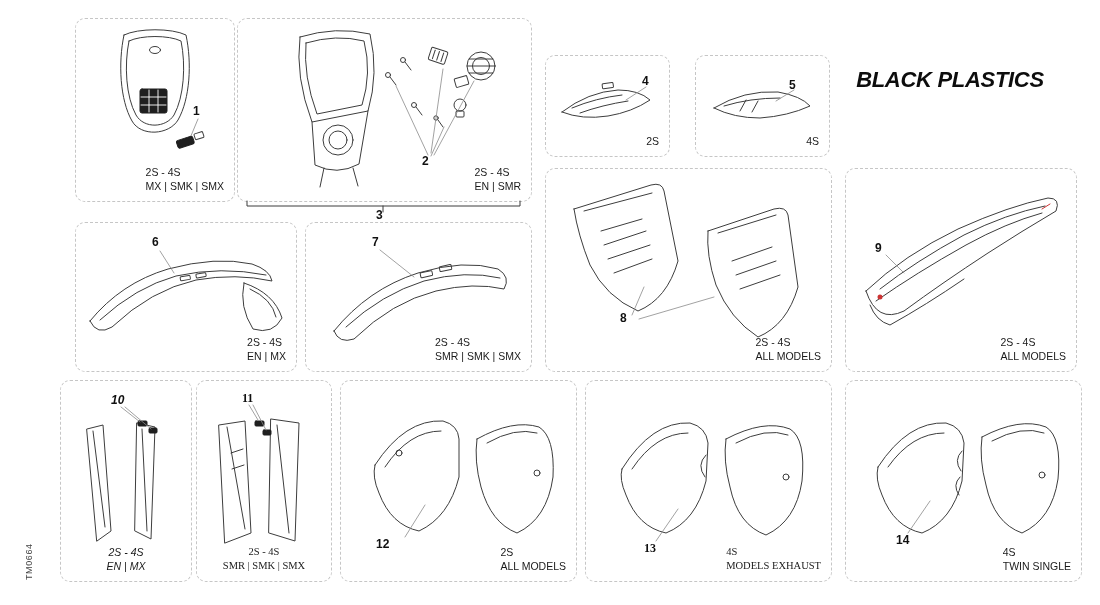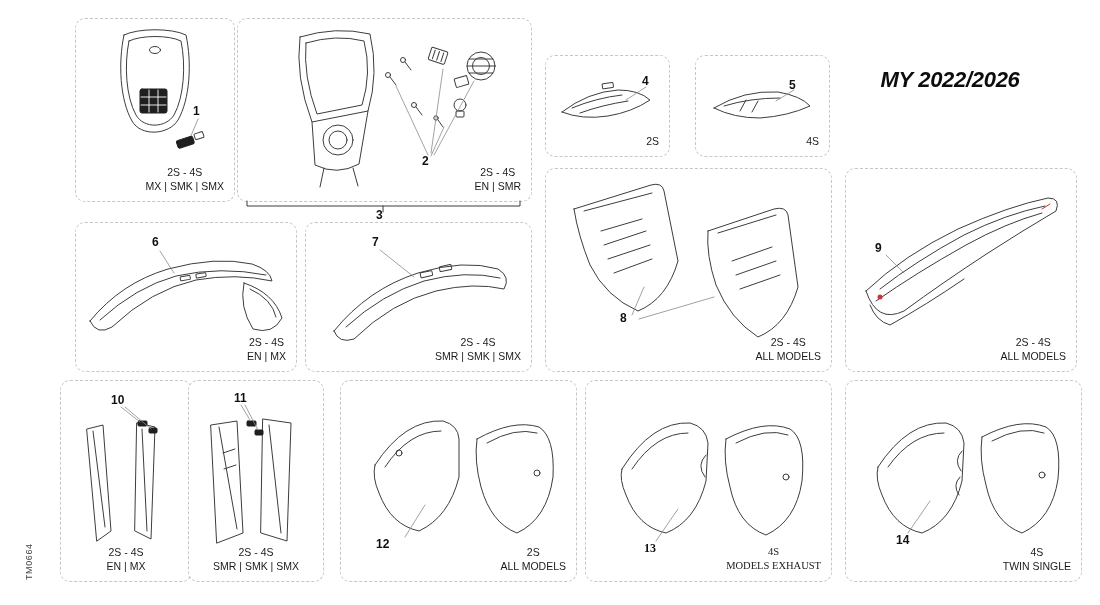--- a/index.html
+++ b/index.html
@@ -12,21 +12,21 @@
   
   .art path,.art line,.art circle,.art ellipse,.art rect,.art polyline{
     stroke:#3d3d3d;stroke-width:1;fill:none;stroke-linecap:round;stroke-linejoin:round;}
   .art .dark{fill:#1f1f1f;stroke:#1f1f1f;}
   .art .grid line{stroke:#ffffff;stroke-width:0.9;}
   .art .ld{stroke:#8a8a8a;stroke-width:0.8;}
   .art .red{stroke:#cc3333;}
   .art circle.red{fill:#cc3333;stroke:none;}
 
   .callout{position:absolute;font-size:12px;font-weight:bold;color:#101010;}
-  .caption{position:absolute;right:10px;bottom:7px;font-size:10.5px;line-height:1.4;color:#1a1a1a;text-align:center;}
+  .caption{position:absolute;right:10px;bottom:7px;font-size:10.5px;line-height:1.4;color:#1a1a1a;text-align:left;}
   .caption.center{left:0;right:0;text-align:center;}
   .caption div:empty{display:none;}
 
   .title{position:absolute;left:852px;top:66px;width:196px;text-align:center;
     font-weight:bold;font-style:italic;font-size:22px;line-height:1.25;color:#0d0d0d;letter-spacing:-0.3px;}
   .doccode{position:absolute;left:24px;top:580px;transform:rotate(-90deg);transform-origin:0 0;
     font-size:9px;color:#444;letter-spacing:0.6px;}
 
   .bracket{position:absolute;left:237px;top:199px;width:293px;height:28px;}
   .bracket svg{position:absolute;left:0;top:0;}
@@ -34,33 +34,33 @@
 
   
   #p1 {left:75px;  top:18px;  width:158px; height:182px;}
   #p2 {left:237px; top:18px;  width:293px; height:182px;}
   #p4 {left:545px; top:55px;  width:123px; height:100px;}
   #p5 {left:695px; top:55px;  width:133px; height:100px;}
   #p6 {left:75px;  top:222px; width:220px; height:148px;}
   #p7 {left:305px; top:222px; width:225px; height:148px;}
   #p8 {left:545px; top:168px; width:285px; height:202px;}
   #p9 {left:845px; top:168px; width:230px; height:202px;}
-  #p10{left:60px;  top:380px; width:130px; height:200px;}
-  #p11{left:188px; top:380px; width:134px; height:200px;}
+  #p10{left:60px;  top:380px; width:130px; height:200px;font-style:italic;}
+  #p11{left:196px; top:380px; width:134px; height:200px;font-family:Liberation Serif, serif;}
   #p12{left:340px; top:380px; width:235px; height:200px;}
   #p13{left:585px; top:380px; width:245px; height:200px;font-family:Liberation Serif, serif;}
   #p14{left:845px; top:380px; width:235px; height:200px;}
 </style>
 </head>
 <body>
 
 <div class="page">
 
   <div class="title">
-    <div>MY 2022/2026</div>
+    <div>BLACK PLASTICS</div>
   </div>
 
   <div class="doccode">TM0664</div>
 
   <div class="panel" id="p1">
     <svg class="art" width="158" height="182" viewBox="0 0 158 182">
       <path d="M48,16 C62,9 96,9 110,16 C116,44 114,80 102,101 C93,116 65,118 56,102 C44,81 42,44 48,16 Z"></path>
       <path d="M53,22 C65,16 93,16 105,22 C110,46 108,78 98,96 C90,109 68,110 60,96 C50,78 48,46 53,22 Z"></path>
       <ellipse cx="79" cy="31" rx="5.5" ry="3.5"></ellipse>
       <rect class="dark" x="64" y="70" width="27" height="24" rx="2"></rect>

